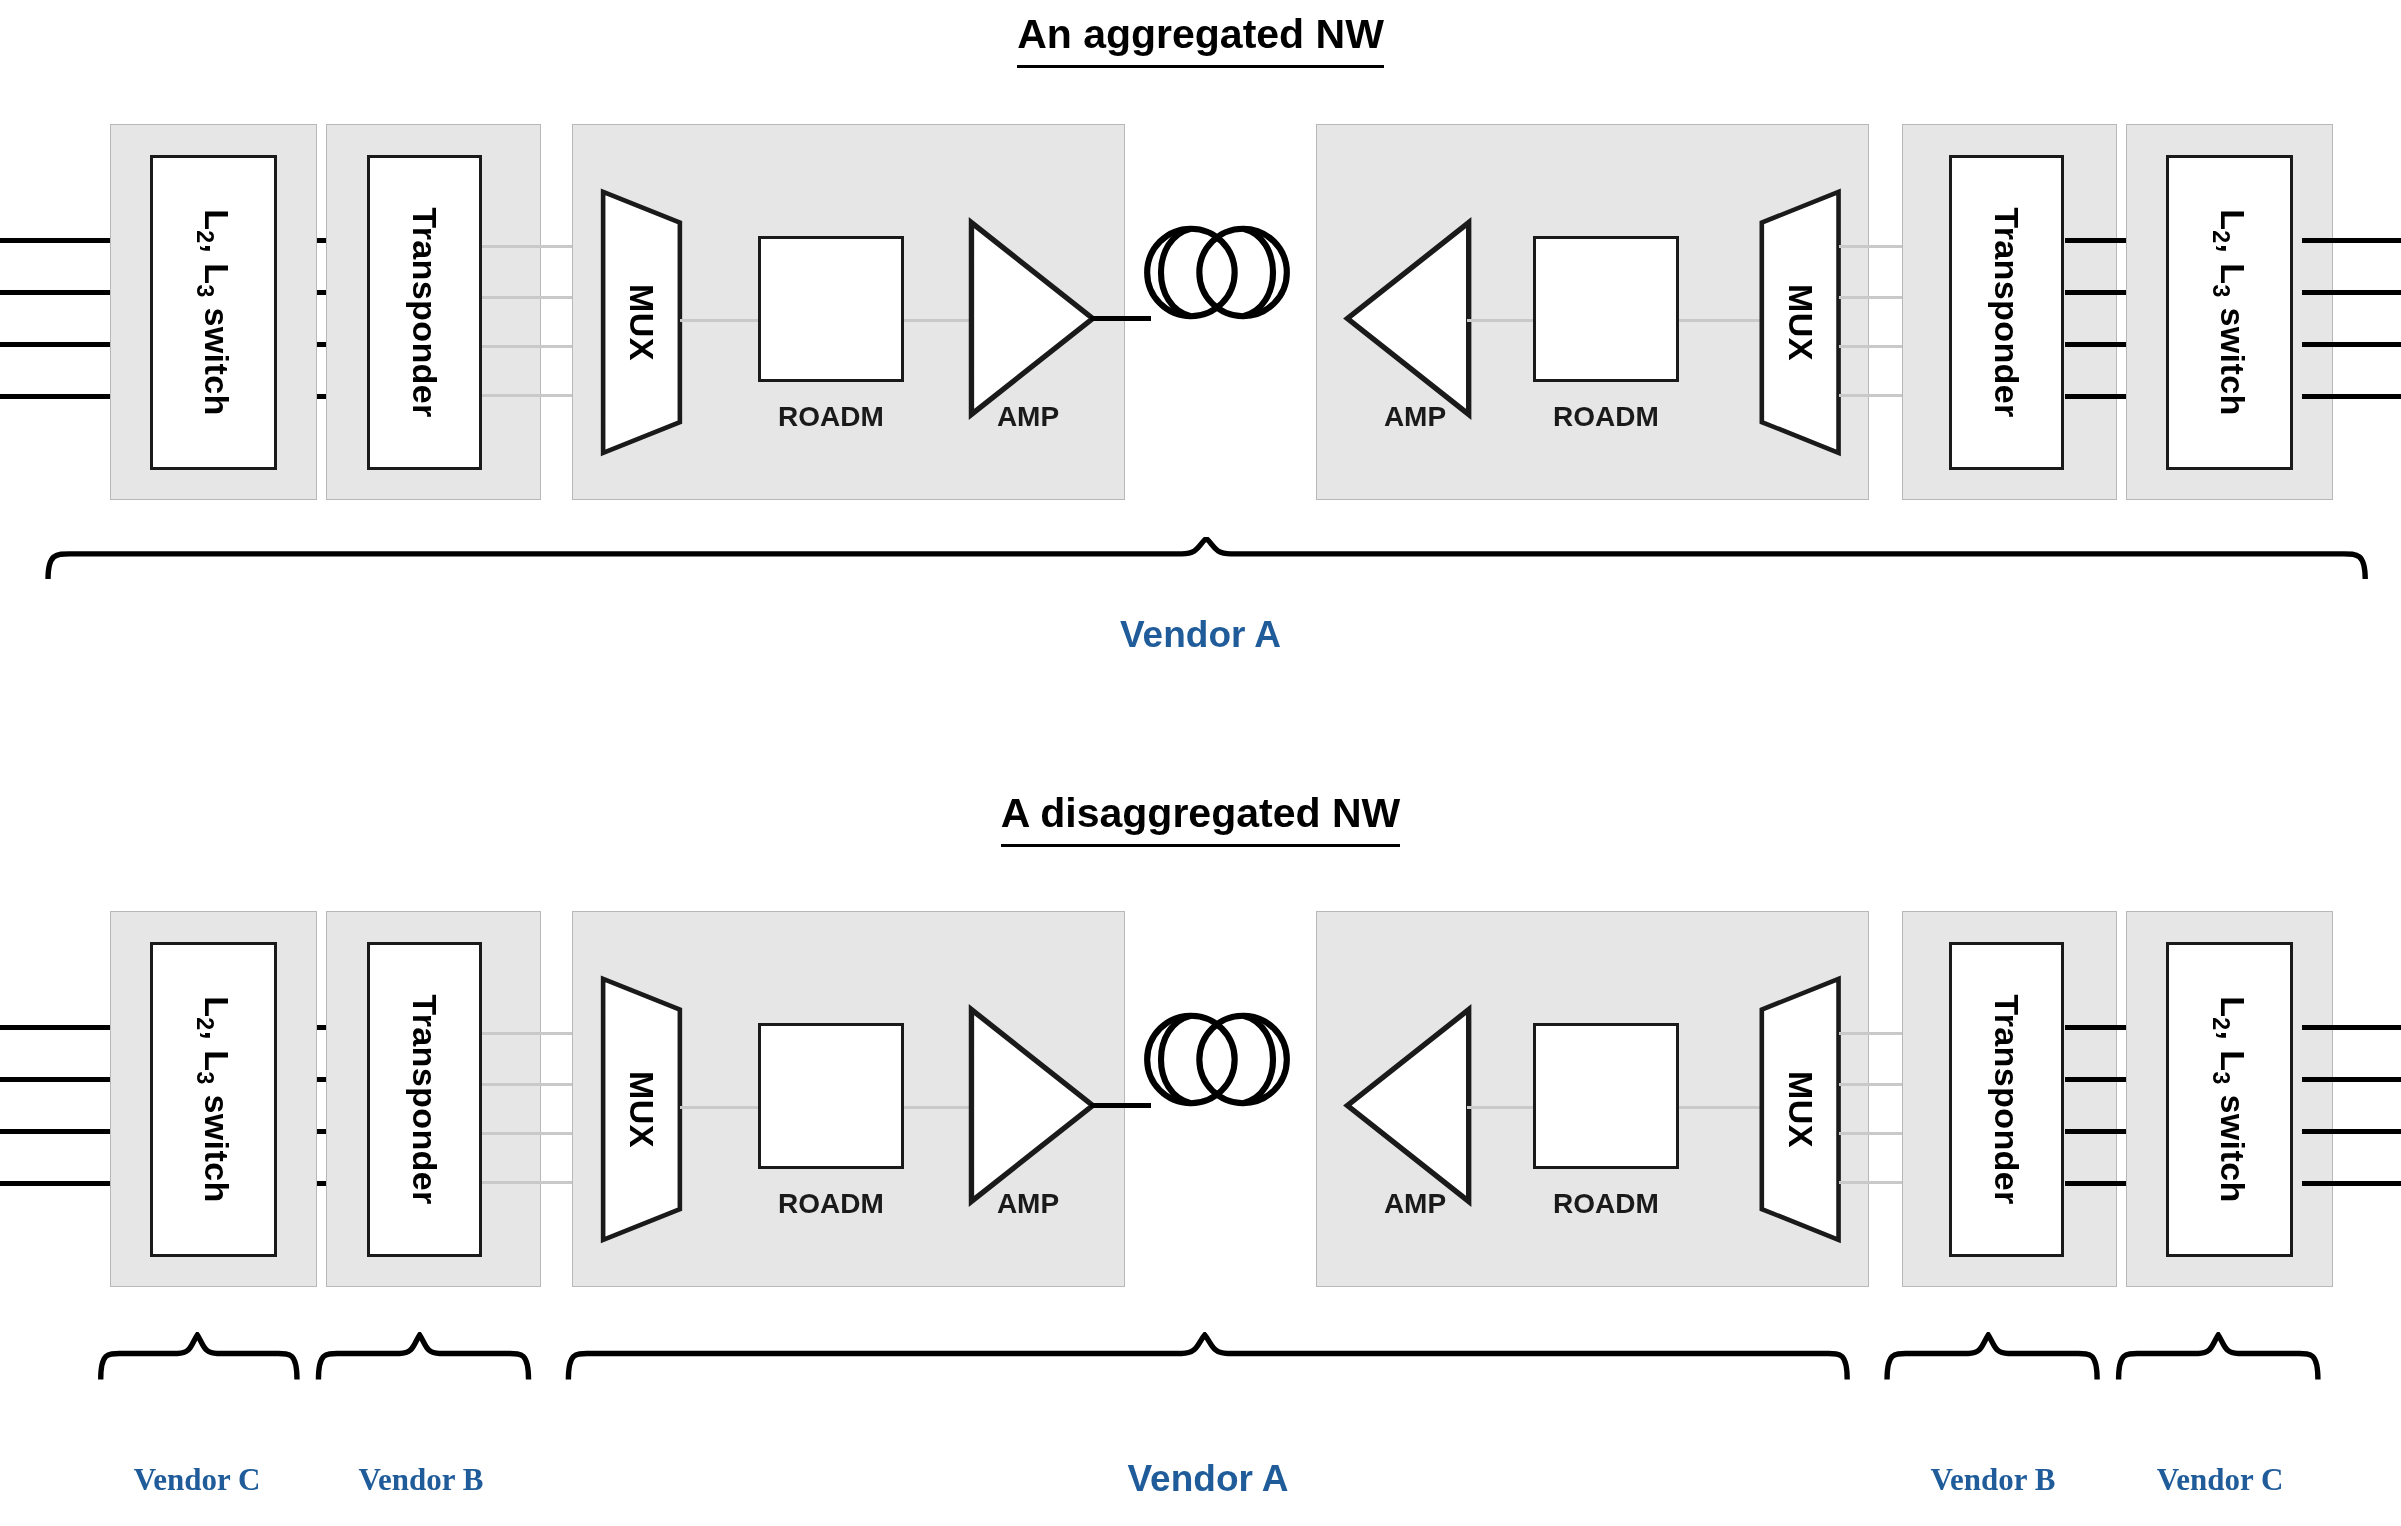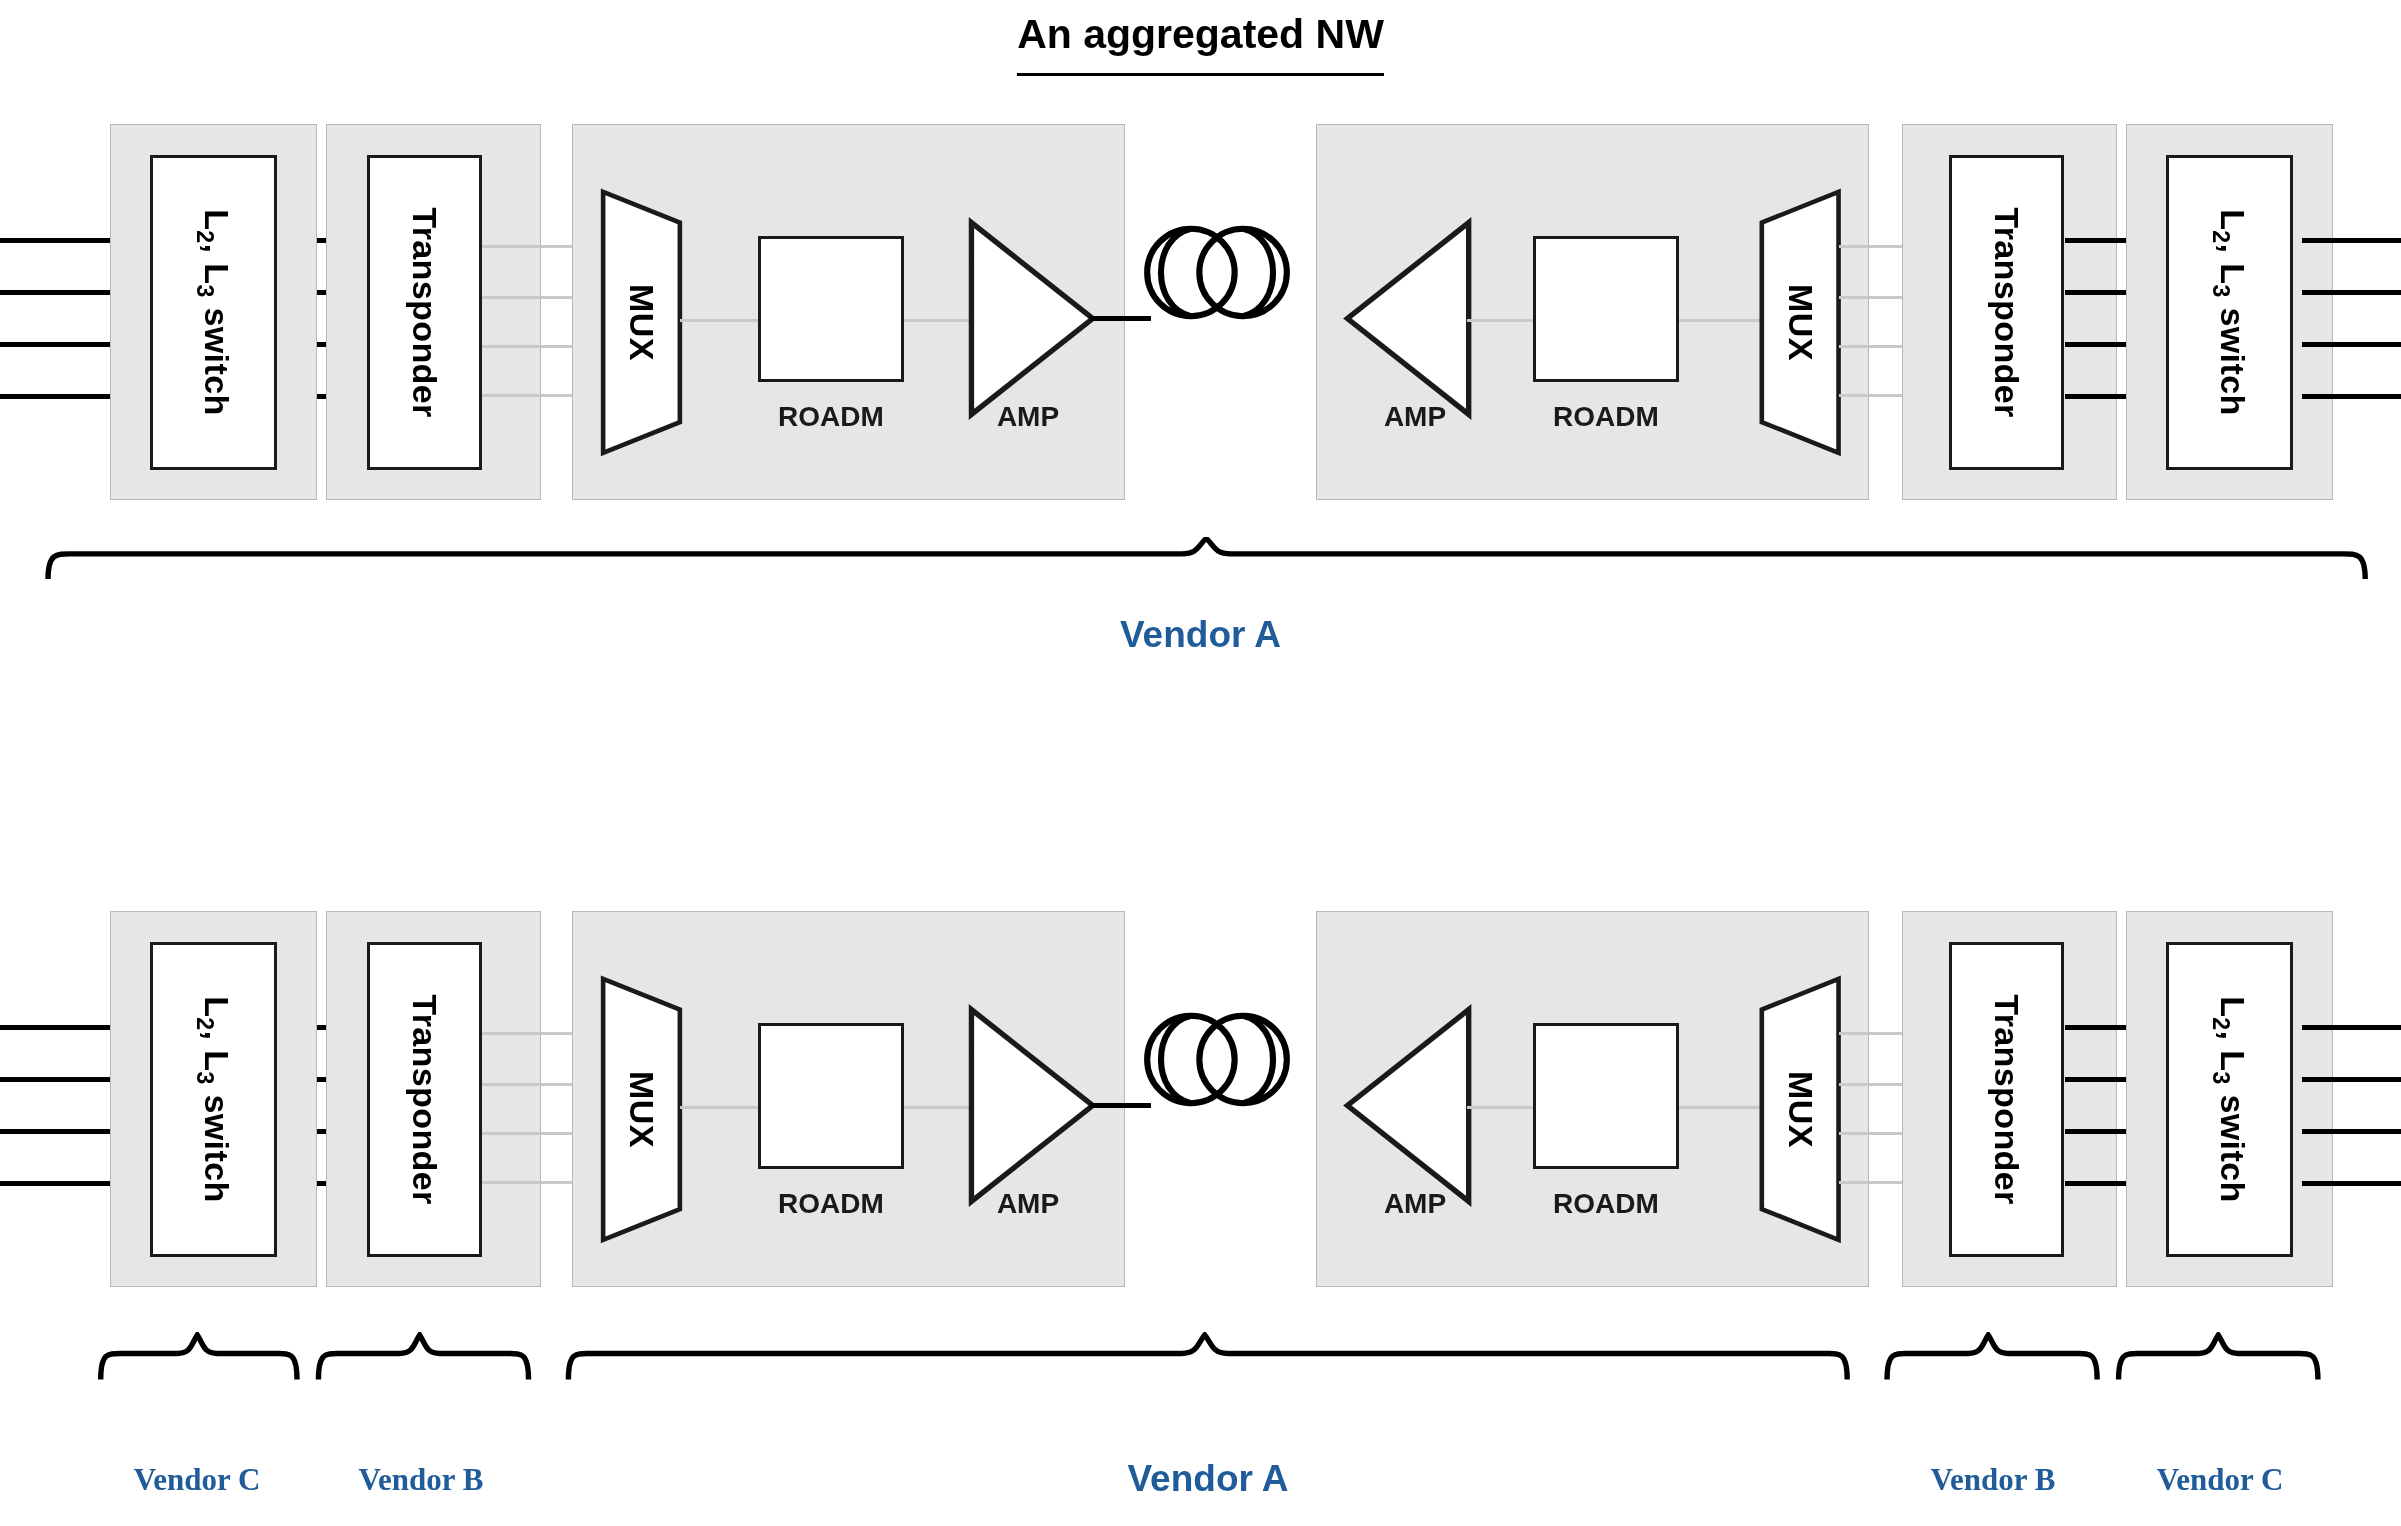--- a/index.html
+++ b/index.html
@@ -23,21 +23,21 @@
   .section-title {
     position: absolute;
     width: 100%;
     text-align: center;
     font-size: 41px;
     font-weight: bold;
     color: #000;
   }
   .section-title span {
     border-bottom: 3.1px solid #000;
-    padding-bottom: 16px;
+    padding-bottom: 8px;
   }
 
   
   .band {
     position: absolute;
     left: 0;
     width: 2401px;
     height: 407px;
   }
 
@@ -239,20 +239,23 @@
     <div class="wire" style="left:2302px; top:279px; width:99px;"></div>
   </div>
 
   <div class="brace-layer" style="top:537px; height:153px;">
     <svg width="2401" height="153" style="position:absolute;left:0;top:0;" viewBox="0 0 3129 200">
       <path d="M58 55 C58 20 70 22 90 22 L1540 22 C1562 22 1562 10 1572 2 C1582 10 1582 22 1604 22 L3055 22 C3075 22 3087 20 3087 55" fill="none" stroke="#000" stroke-width="7"></path>
     </svg>
     <div class="vendor" style="left:0px; top:77px; width:2401px;">Vendor A</div>
   </div>
 
+  <div class="section-title" style="top:790px;">
+    <span>A disaggregated NW</span>
+  </div>
 
   <div class="band" style="top:902px;">
 
     <div class="wire" style="left:0px;  top:123px; width:111px;"></div>
     <div class="wire" style="left:0px;  top:175px; width:111px;"></div>
     <div class="wire" style="left:0px;  top:227px; width:111px;"></div>
     <div class="wire" style="left:0px;  top:279px; width:111px;"></div>
 
     <div class="grey" style="left:110px; top:9.2px; width:207px; height:376px;"></div>
     <div class="dev" style="left:150px; top:40px; width:127px; height:315px;">

